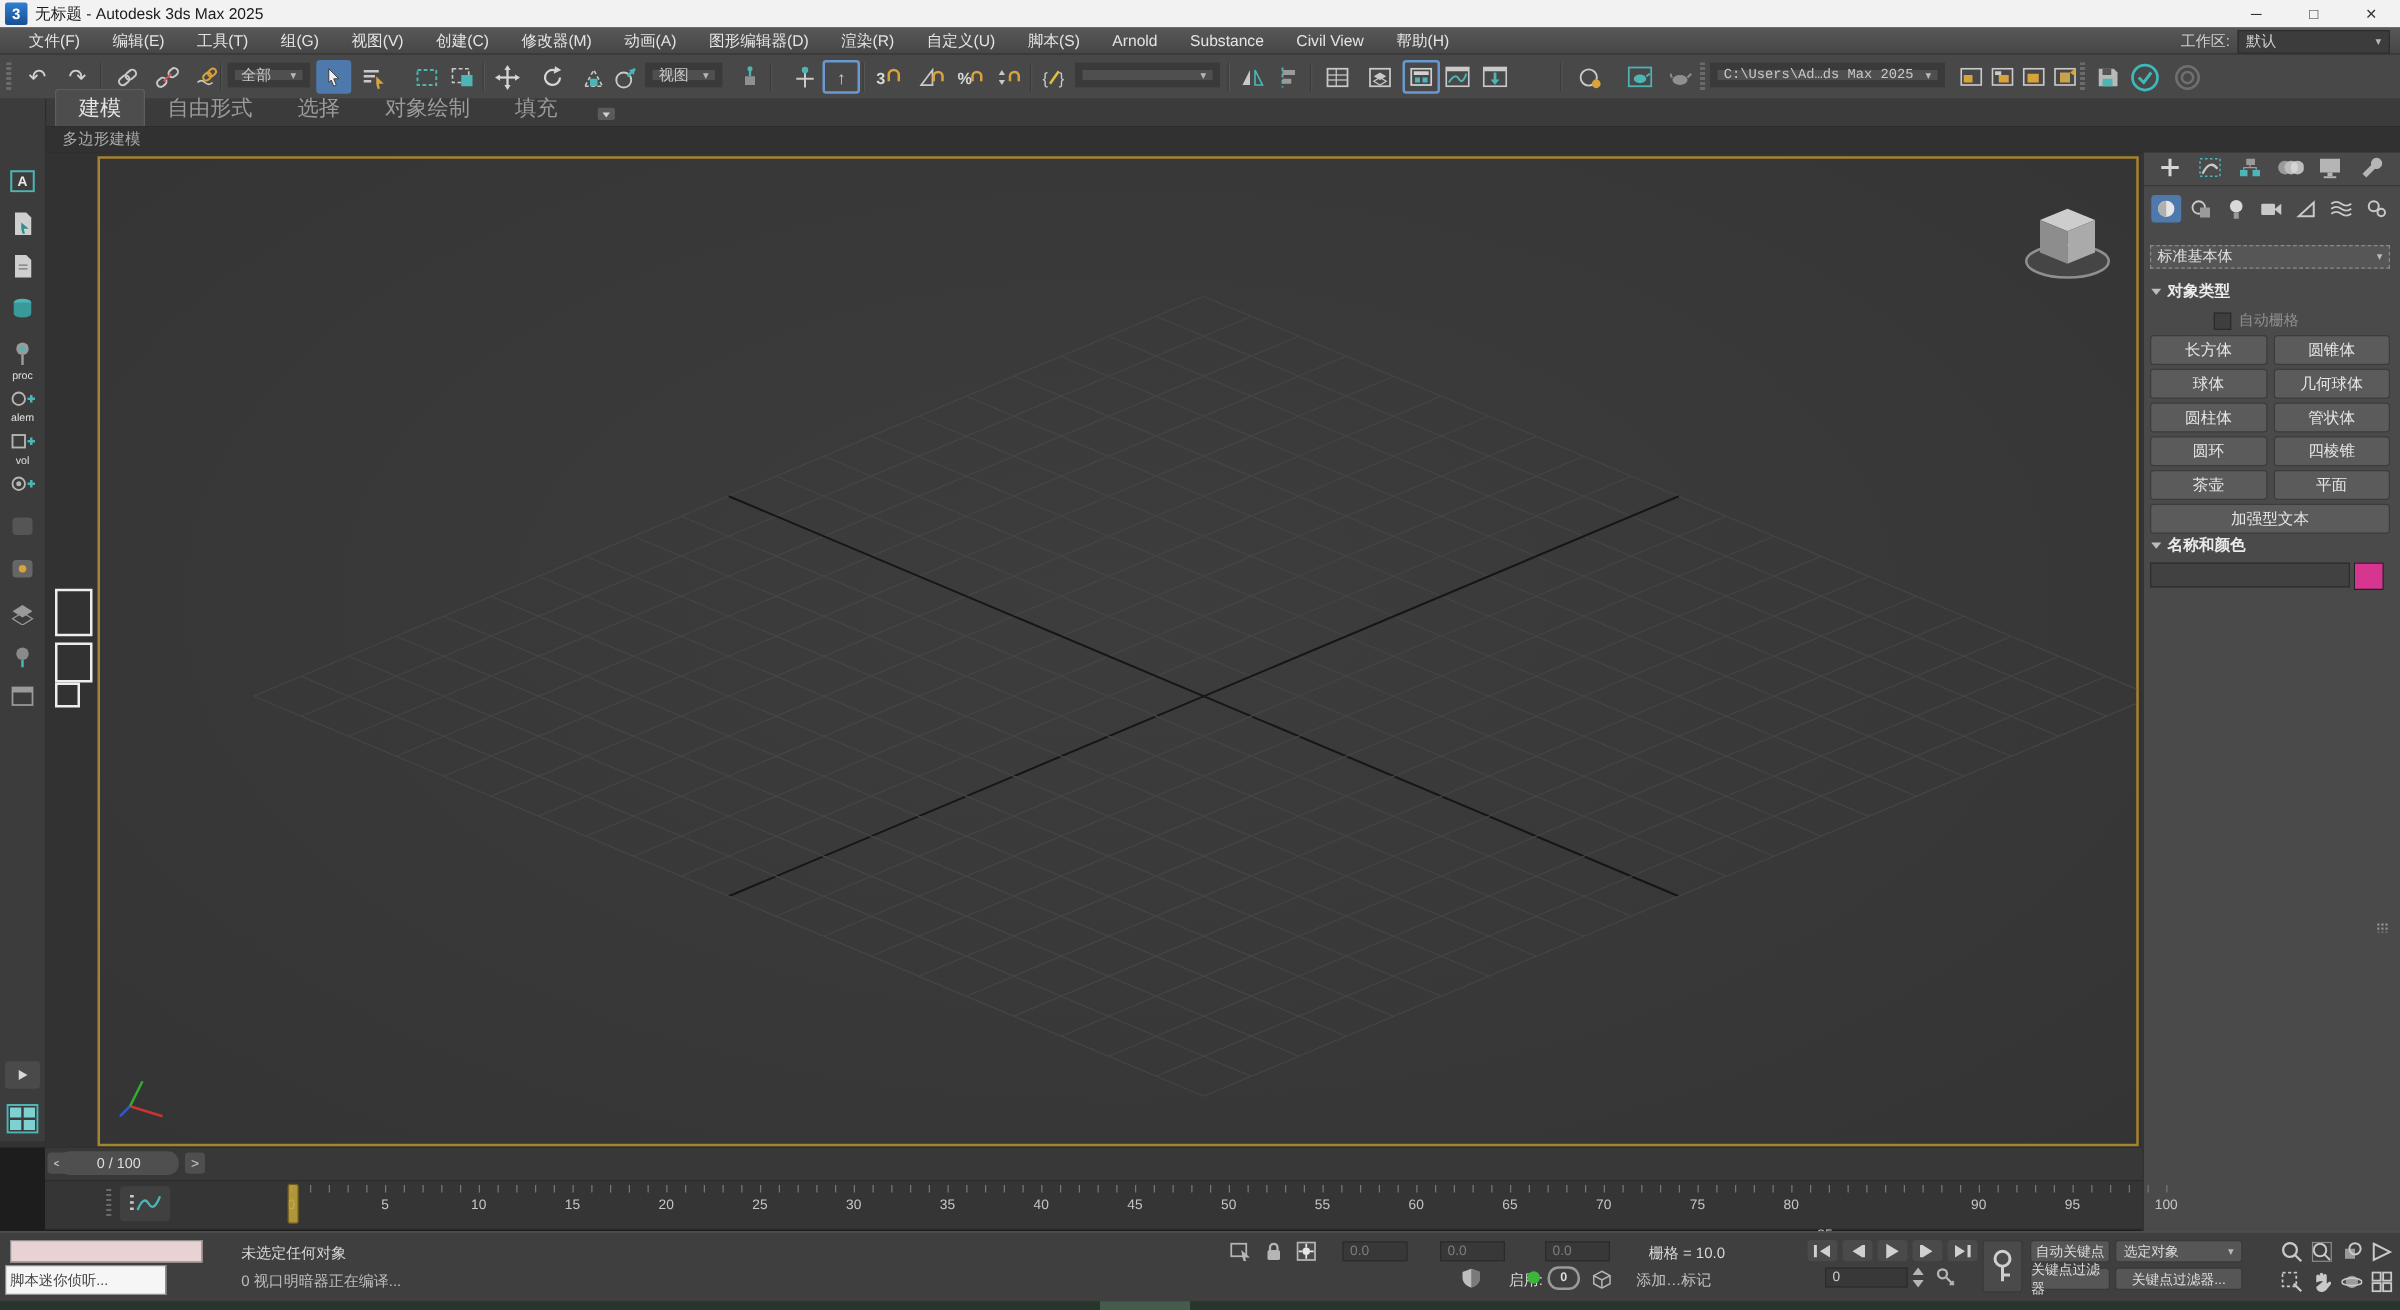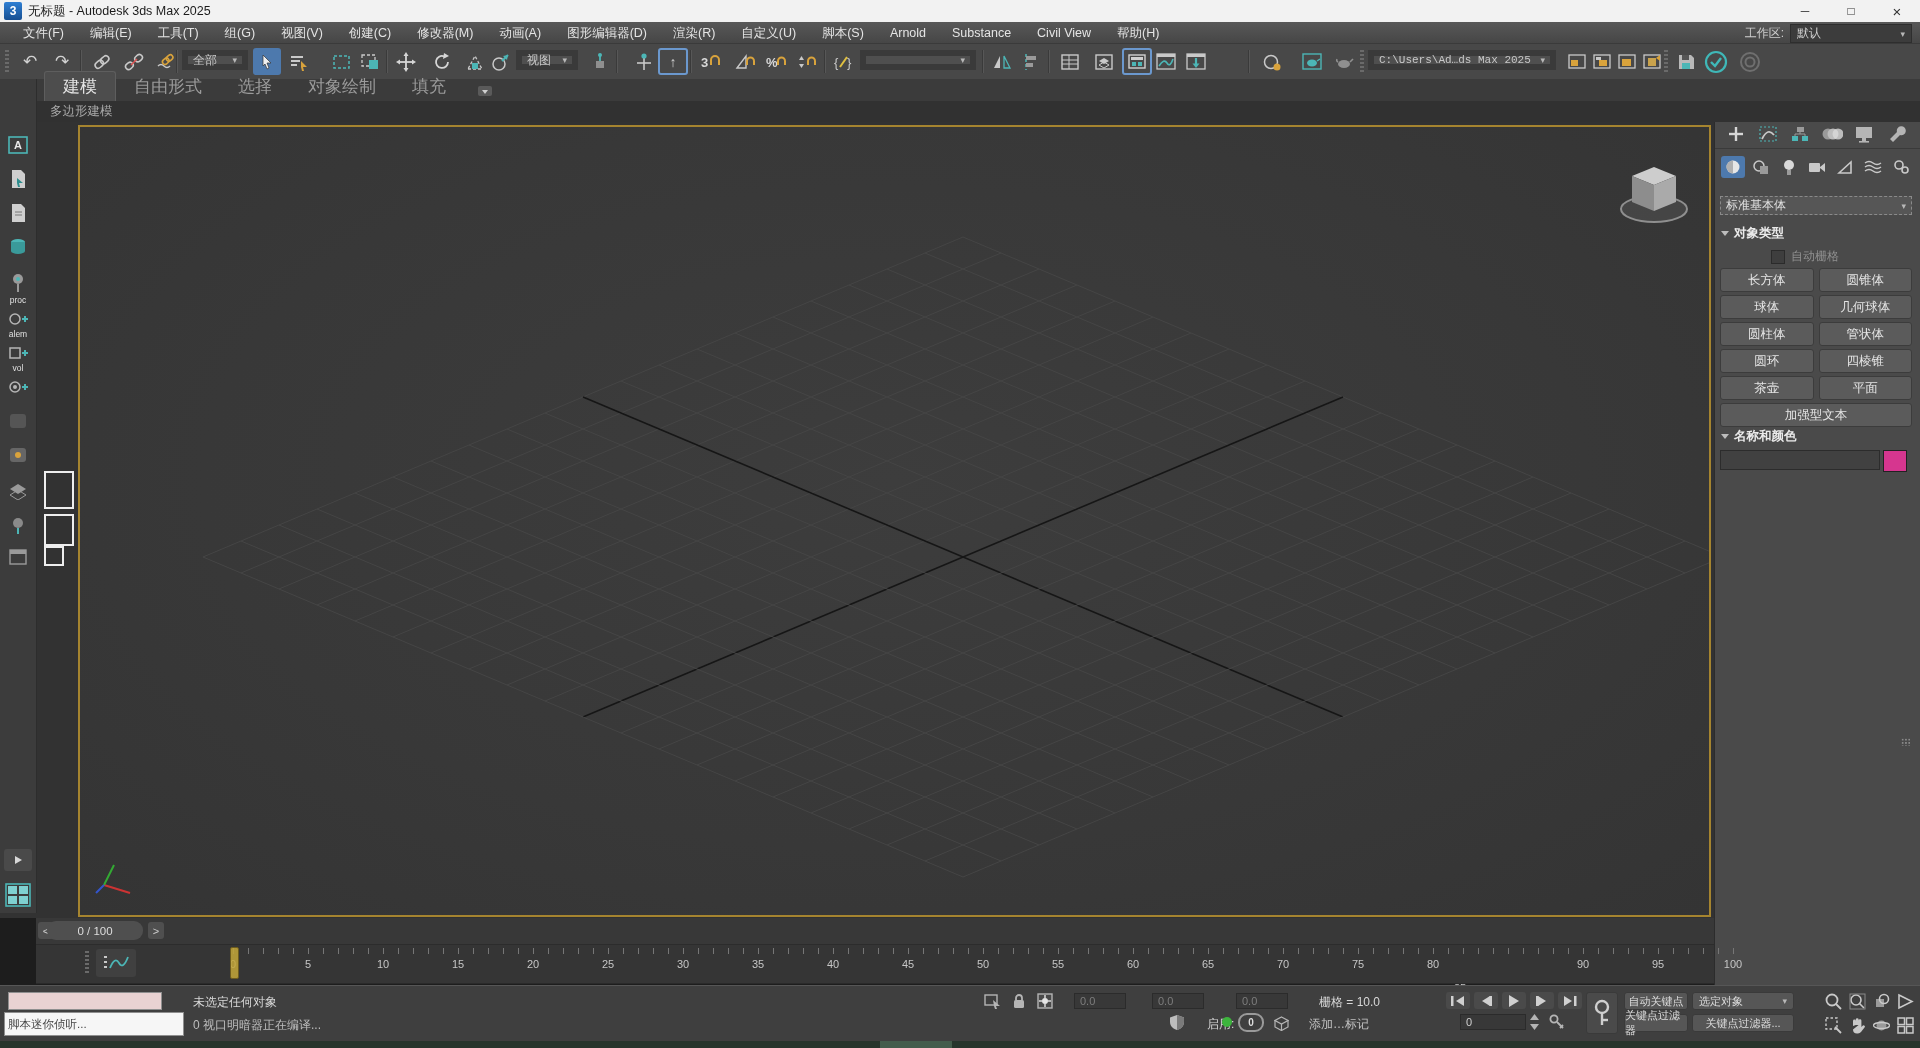--- a/index.html
+++ b/index.html
@@ -85,21 +85,21 @@
   #curve-btn{position:absolute;left:60px;top:4px;width:40px;height:28px;background:#404040;border-radius:3px;
              display:flex;align-items:center;justify-content:center;}
   #ruler{position:absolute;left:0;top:0;width:100%;height:100%;}
   .tick{position:absolute;top:3px;width:1px;height:6px;background:#767676;}
   .tick-label{position:absolute;top:13px;width:40px;margin-left:-20px;text-align:center;font-size:11px;color:#c6c6c6;}
   #frame-marker{position:absolute;top:2px;width:7px;height:30px;background:rgba(196,167,56,0.85);
                 border:1px solid #6e5c1e;border-radius:2px;}
   
   #statusbar{left:0;top:985px;width:1920px;height:63px;background:#3f3f3f;border-top:1px solid #565656;}
   #listener-pink{position:absolute;left:8px;top:6px;width:152px;height:16px;background:#e9d2d2;border:1px solid #8f8f8f;}
-  #listener-white{position:absolute;left:4px;top:26px;width:180px;height:24px;background:#f6f6f6;border:1px solid #8f8f8f;
+  #listener-white{position:absolute;left:4px;top:26px;width:129px;height:24px;background:#f6f6f6;border:1px solid #8f8f8f;
                   color:#444;font-size:11.5px;display:flex;align-items:center;padding-left:3px;box-sizing:border-box;}
   .st-text{position:absolute;color:#d8d8d8;font-size:12px;white-space:nowrap;margin-left:15px;}
   .st-field{position:absolute;height:16px;background:#383838;border:1px solid #2b2b2b;color:#7d7d7d;
             font-size:11px;display:flex;align-items:center;padding-left:5px;box-sizing:border-box;}
   .pb-btn{position:absolute;width:24px;height:17px;background:#4a4a4a;border-radius:3px;
           display:flex;align-items:center;justify-content:center;}
   .st-btn{position:absolute;height:18px;background:#565656;border:1px solid #3a3a3a;border-radius:3px;color:#ddd;
           font-size:11px;display:flex;align-items:center;justify-content:center;box-sizing:border-box;}
   .navico{position:absolute;width:22px;height:18px;display:flex;align-items:center;justify-content:center;}
   #badge0{position:absolute;left:1238px;top:27px;width:22px;height:15px;border:2px solid #9a9a9a;border-radius:9px;

